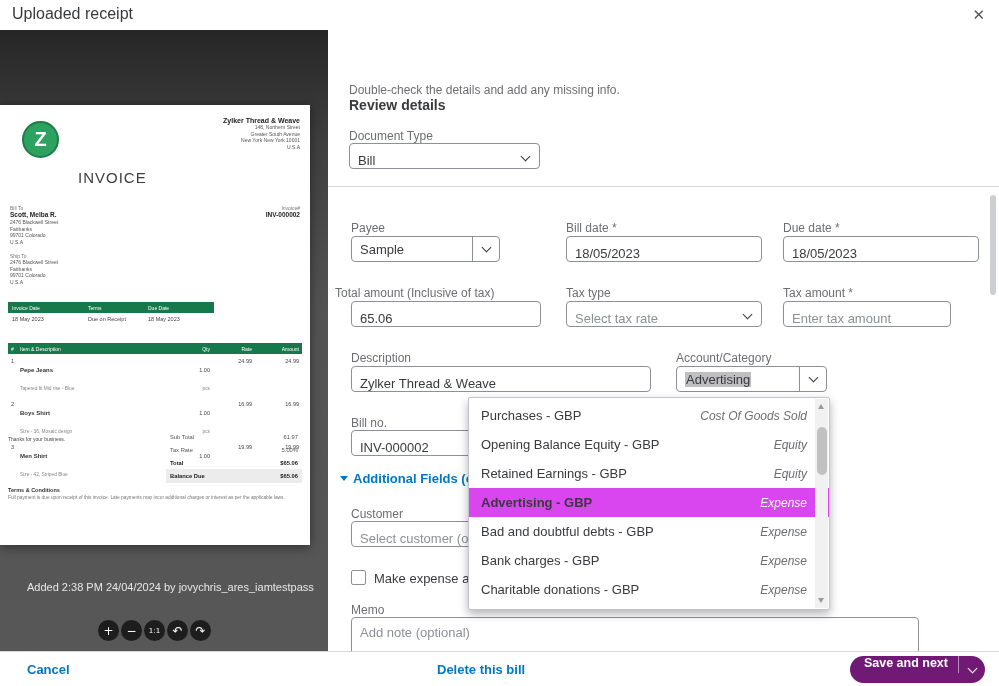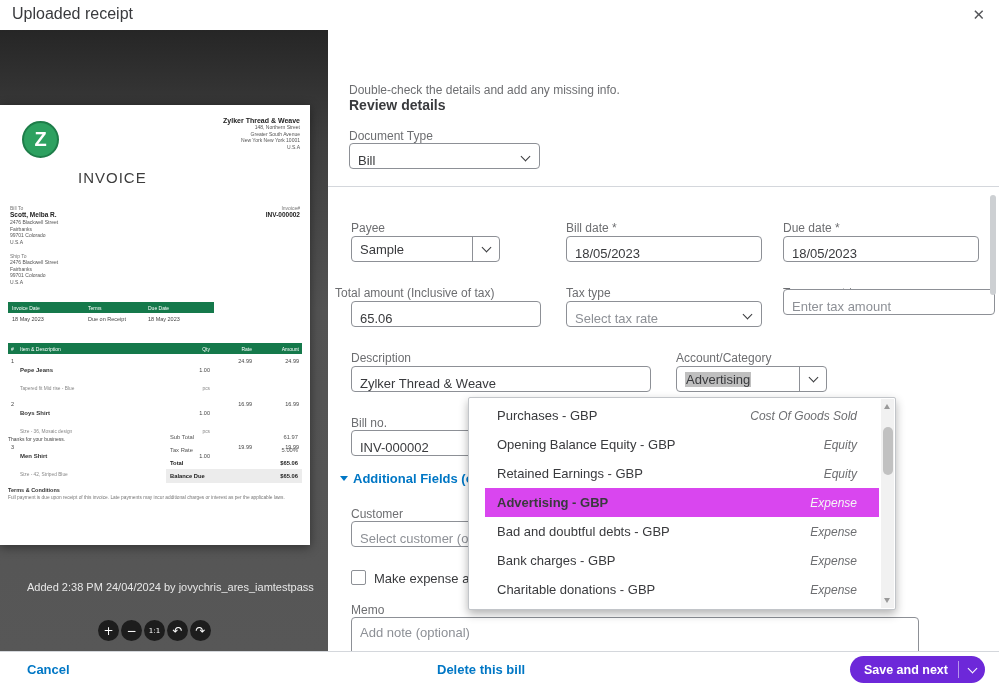--- a/index.html
+++ b/index.html
@@ -88,43 +88,43 @@
   .link { color:#0077c5; font-weight:600; font-size:13px; cursor:pointer; }
   .tri-down { display:inline-block; width:0; height:0; border-left:4px solid transparent;
     border-right:4px solid transparent; border-top:5px solid #0077c5; margin-right:5px; vertical-align:2px; }
   .checkbox { position:absolute; width:15px; height:15px; border:1.5px solid #8d9096; border-radius:2px; background:#fff; cursor:pointer; }
   .cb-label { position:absolute; font-size:13px; color:#393a3d; white-space:nowrap; }
   .memo-box { position:absolute; border:1px solid #8d9096; border-radius:4px; background:#fff;
     font-size:13px; color:#8d9096; padding:7px 8px; }
   .form-scroll-thumb { position:absolute; right:3px; top:165px; width:6px; height:100px; background:#cdd0d3; border-radius:3px; }
 
   
-  .dropdown { position:absolute; left:140px; top:367px; width:428px; height:213px; background:#fff;
-    border:1px solid #c2c5c9; border-radius:2px; box-shadow:0 4px 10px rgba(0,0,0,.3); z-index:15; padding:3px 16px; }
+  .dropdown { position:absolute; left:140px; top:367px; width:362px; height:213px; background:#fff;
+    border:1px solid #c2c5c9; border-radius:2px; box-shadow:0 4px 10px rgba(0,0,0,.3); z-index:15; padding:3px 0; }
   .dd-row { height:29px; display:flex; align-items:center; justify-content:space-between;
     padding:0 22px 0 12px; cursor:pointer; }
   .dd-row .nm { font-size:13px; color:#393a3d; white-space:nowrap; }
   .dd-row .tp { font-size:12px; font-style:italic; color:#6d6e71; white-space:nowrap; }
   .dd-row.selected { background:#d946ef; }
   .dd-row.selected .nm { font-weight:600; }
   .dd-row.selected .tp { color:#f5f5f5; }
   .dd-scroll { position:absolute; right:1px; top:1px; bottom:1px; width:13px; background:#f1f1f1; }
   .dd-thumb { position:absolute; left:1.5px; top:28px; width:10px; height:48px; background:#c1c1c1; border-radius:5px; cursor:pointer; }
   .dd-arrow-up, .dd-arrow-down { position:absolute; left:3px; width:0; height:0;
     border-left:3.5px solid transparent; border-right:3.5px solid transparent; }
   .dd-arrow-up { top:5px; border-bottom:5px solid #9a9a9a; }
   .dd-arrow-down { bottom:5px; border-top:5px solid #9a9a9a; }
 
   
   .footer { position:absolute; left:0; top:651px; width:999px; height:35px; background:#fff;
     border-top:1px solid #d4d7dc; z-index:25; }
   .footer .cancel { position:absolute; left:27px; top:10px; }
   .footer .delete { position:absolute; left:437px; top:10px; }
-  .save-btn { position:absolute; right:14px; top:4px; height:27px; background:#6d28d9; border-radius:14px;
-    display:flex; align-items:center; color:#fff; cursor:pointer; }
+  .save-btn { position:absolute; right:14px; top:4px; height:27px; background:#701a75; border-radius:14px;
+    display:flex; color:#fff; cursor:pointer; }
   .save-btn .sl { font-size:12.5px; font-weight:700; padding:0 10px 0 14px; }
   .save-btn .sep { width:1px; height:17px; background:rgba(255,255,255,.5); }
   .save-btn .dd { width:26px; display:flex; align-items:center; justify-content:center; }
   .save-btn .chev { border-color:#fff; }
 </style>
 </head>
 <body>
 
 <div class="stage">
 
@@ -284,21 +284,21 @@
       <span>65.06</span>
     </div>
 
     <div class="lbl" style="left:238px; top:256px;">Tax type</div>
     <div class="inp sel" style="left:238px; top:271px; width:196px;">
       <span class="ph">Select tax rate</span>
       <span class="chev"></span>
     </div>
 
     <div class="lbl" style="left:455px; top:256px;">Tax amount *</div>
-    <div class="inp" style="left:455px; top:259px; width:212px;">
+    <div class="inp" style="left:455px; top:271px; width:168px;">
       <span class="ph">Enter tax amount</span>
     </div>
 
     <div class="lbl" style="left:23px; top:321px;">Description</div>
     <div class="inp" style="left:23px; top:336px; width:300px;">
       <span>Zylker Thread &amp; Weave</span>
     </div>
 
     <div class="lbl" style="left:348px; top:321px;">Account/Category</div>
     <div class="combo" style="left:348px; top:336px; width:151px;">

